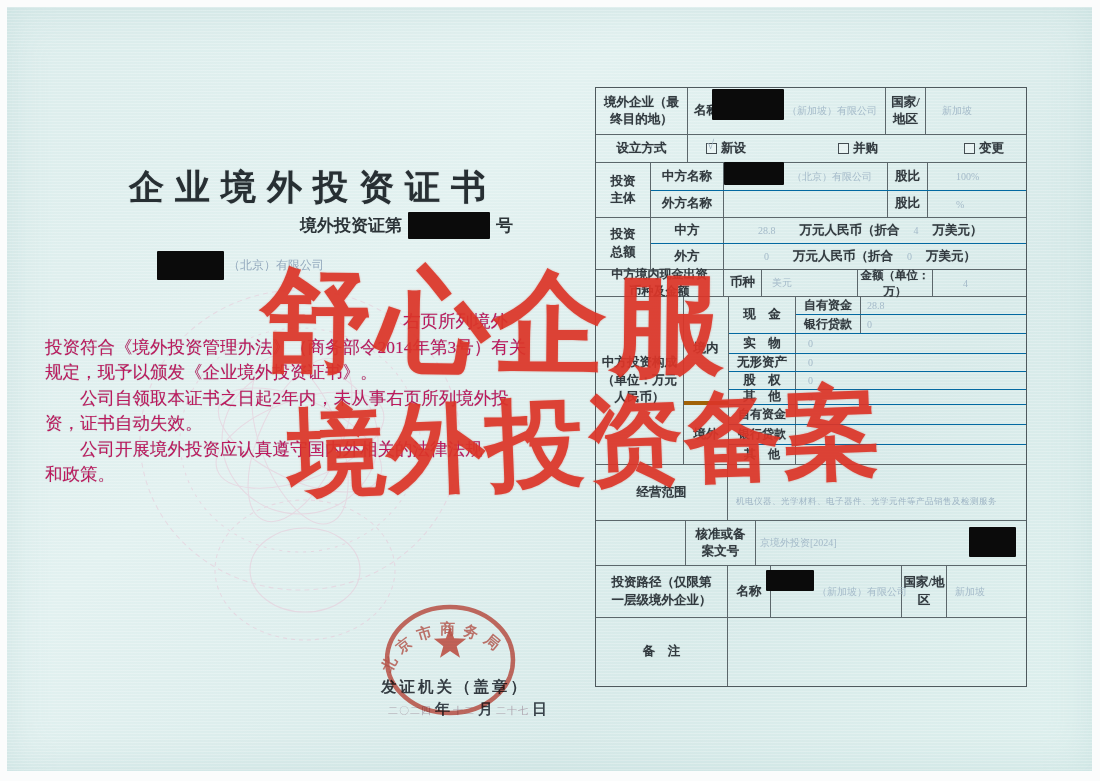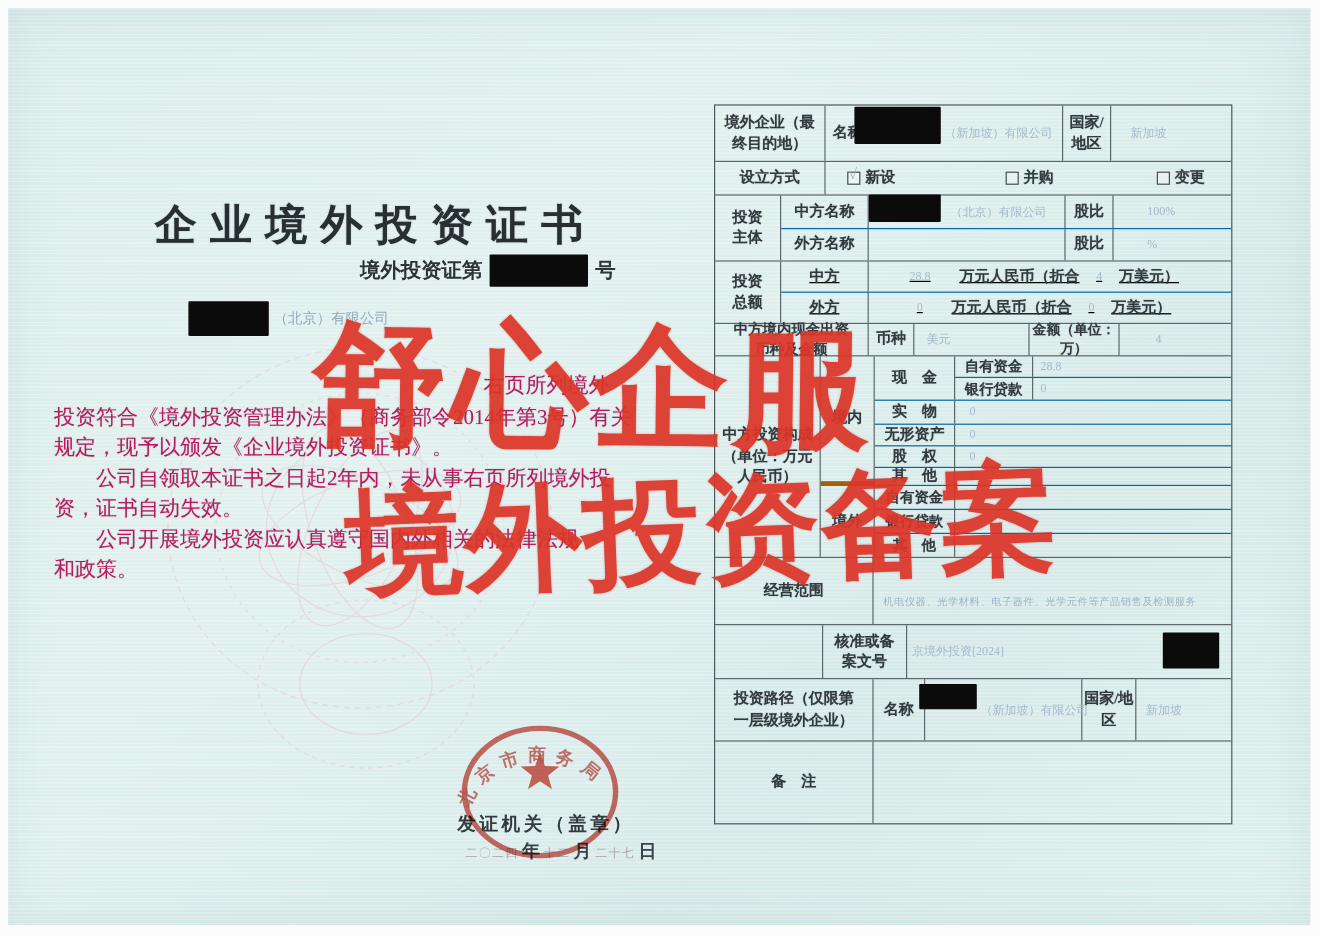--- a/index.html
+++ b/index.html
@@ -175,21 +175,21 @@
           <div class="td lbl" style="width:40px;">股比</div>
           <div class="td noR vleft" style="width:98px;padding-left:28px;">
             <span class="val">%</span>
           </div>
         </div>
       </div>
     </div>
 
     <div class="tr" style="height:52px;">
       <div class="td lbl" style="width:55px;padding:0 10px;">投资总额</div>
-      <div class="tcol" style="flex:1;text-decoration:underline;">
+      <div class="tcol" style="flex:1;">
         <div class="trr" style="height:26px;">
           <div class="td lbl" style="width:73px;">中方</div>
           <div class="td noR vleft" style="flex:1;padding-left:34px;gap:14px;">
             <span class="val">28.8</span>
             <span class="lbl" style="margin-left:10px;">万元人民币（折合</span>
             <span class="val">4</span>
             <span class="lbl">万美元）</span>
           </div>
         </div>
         <div class="trr nb" style="flex:1;">

